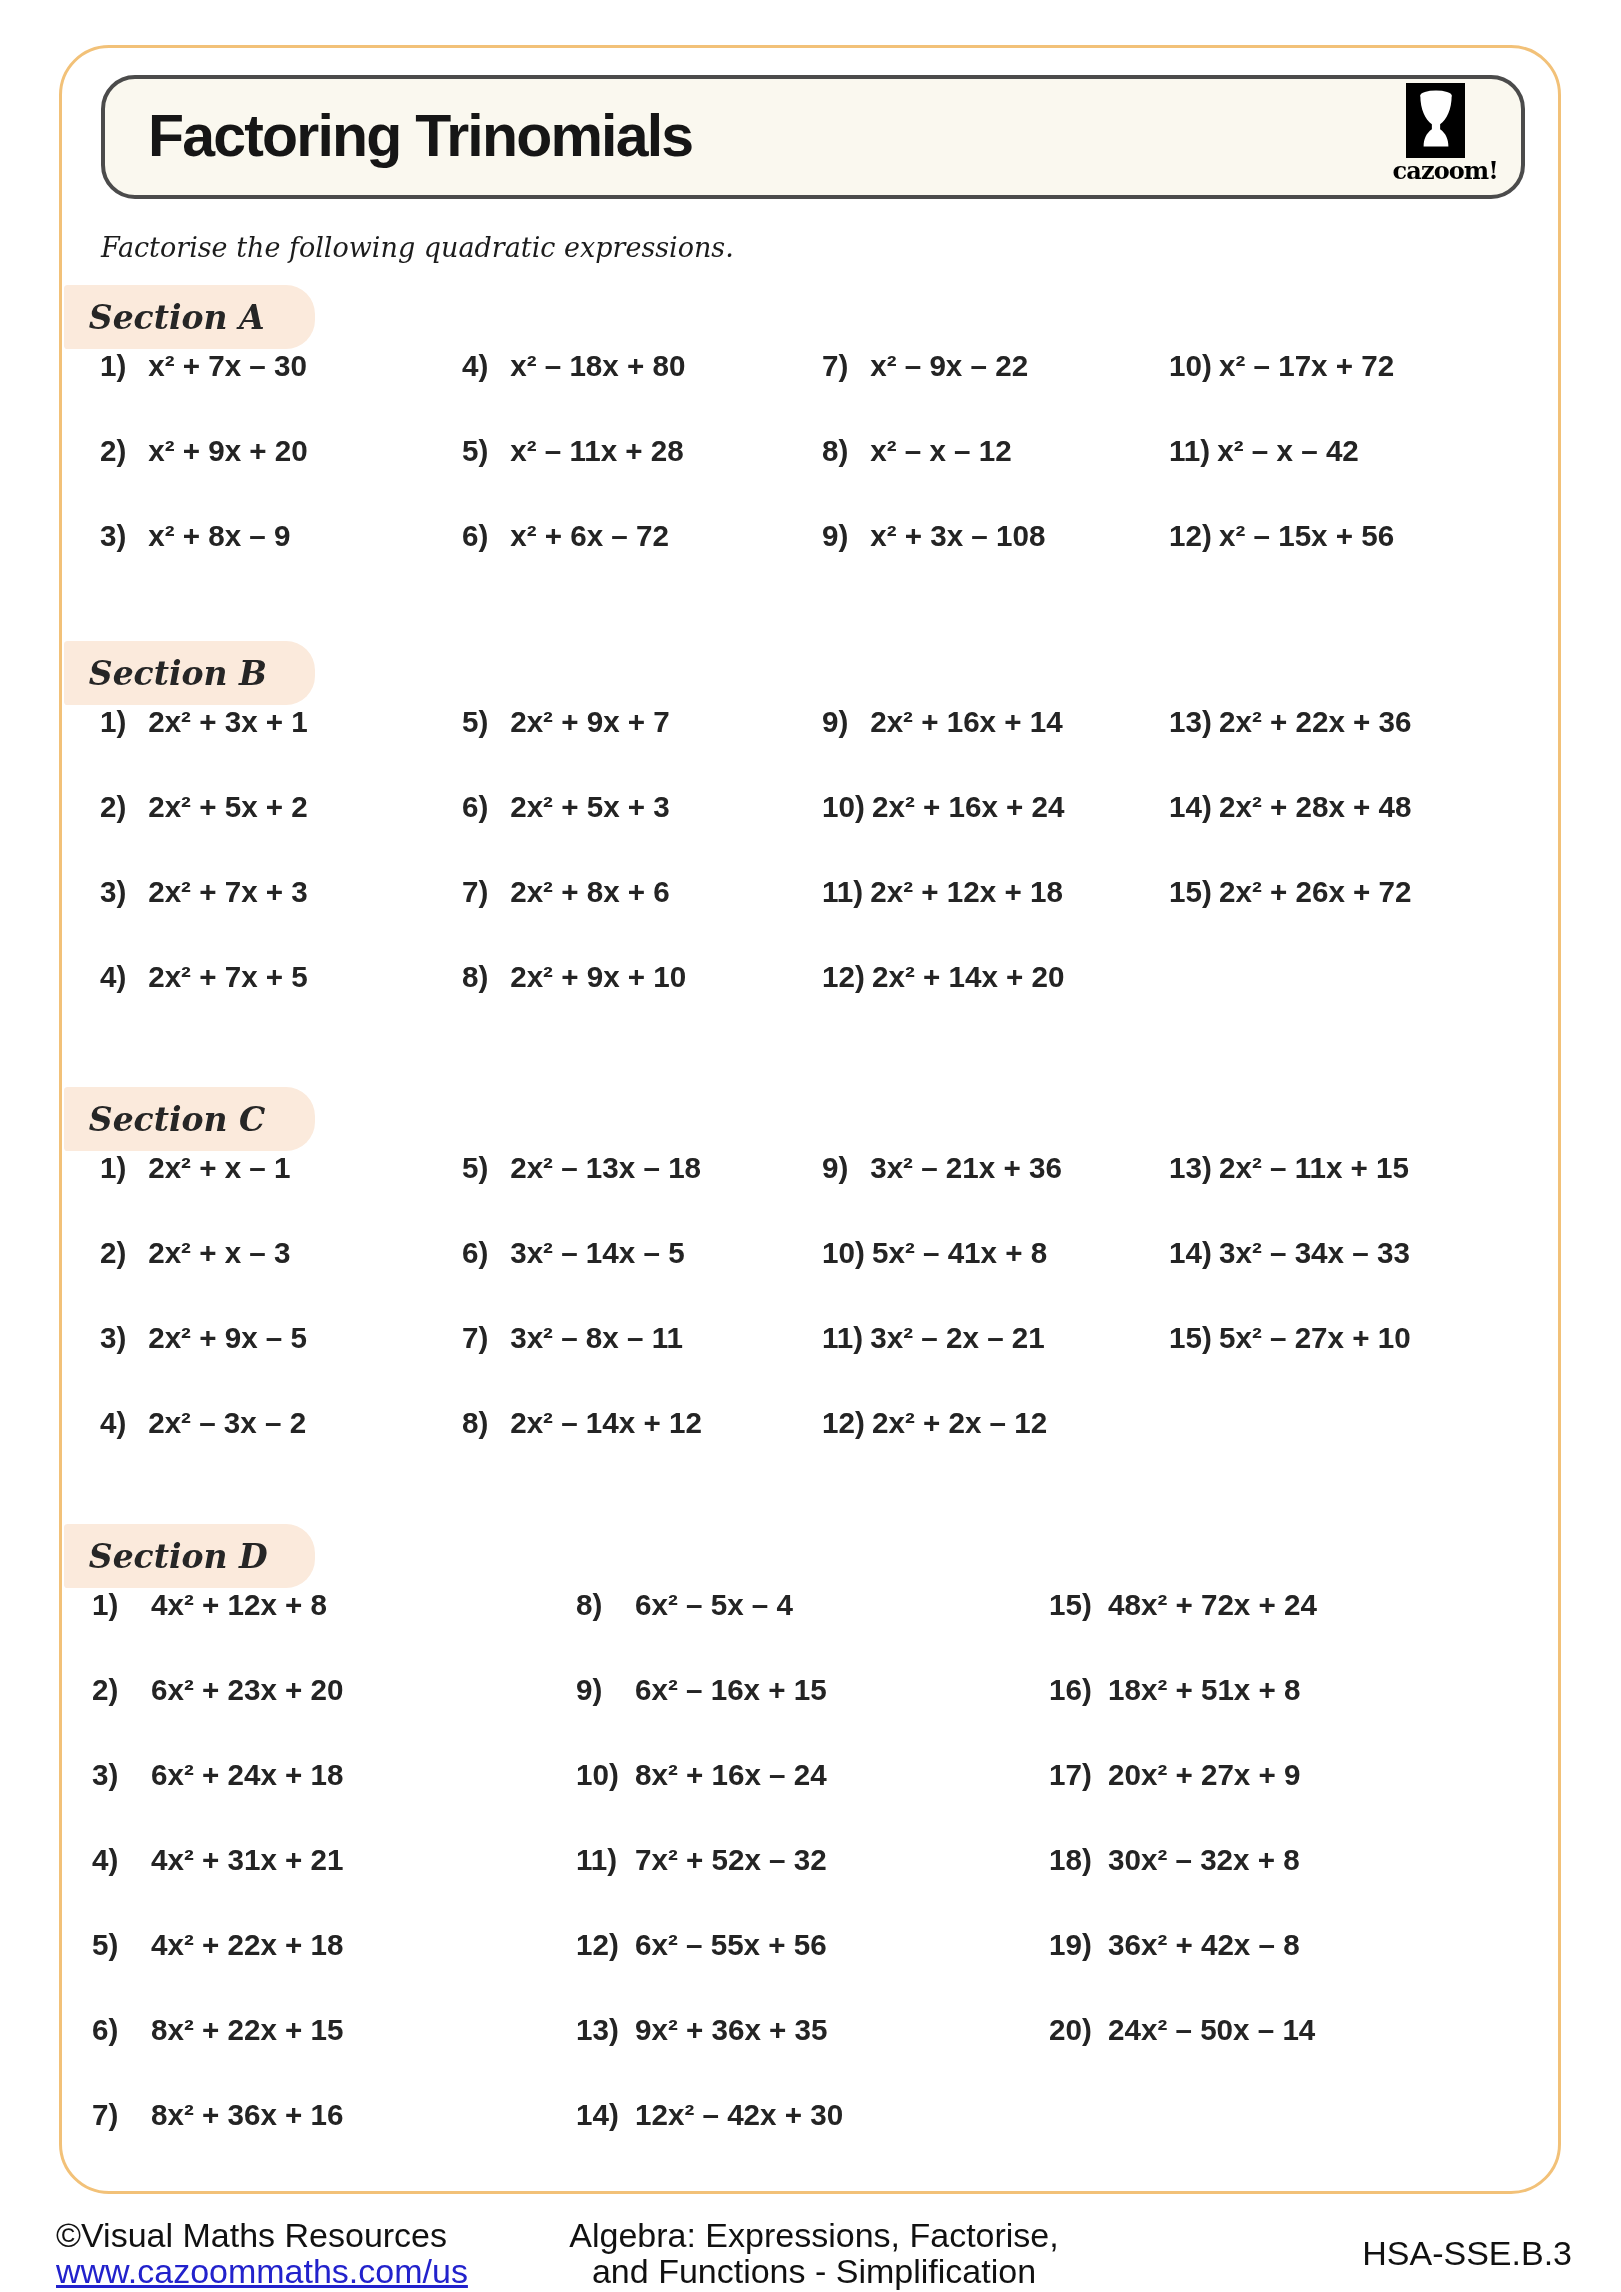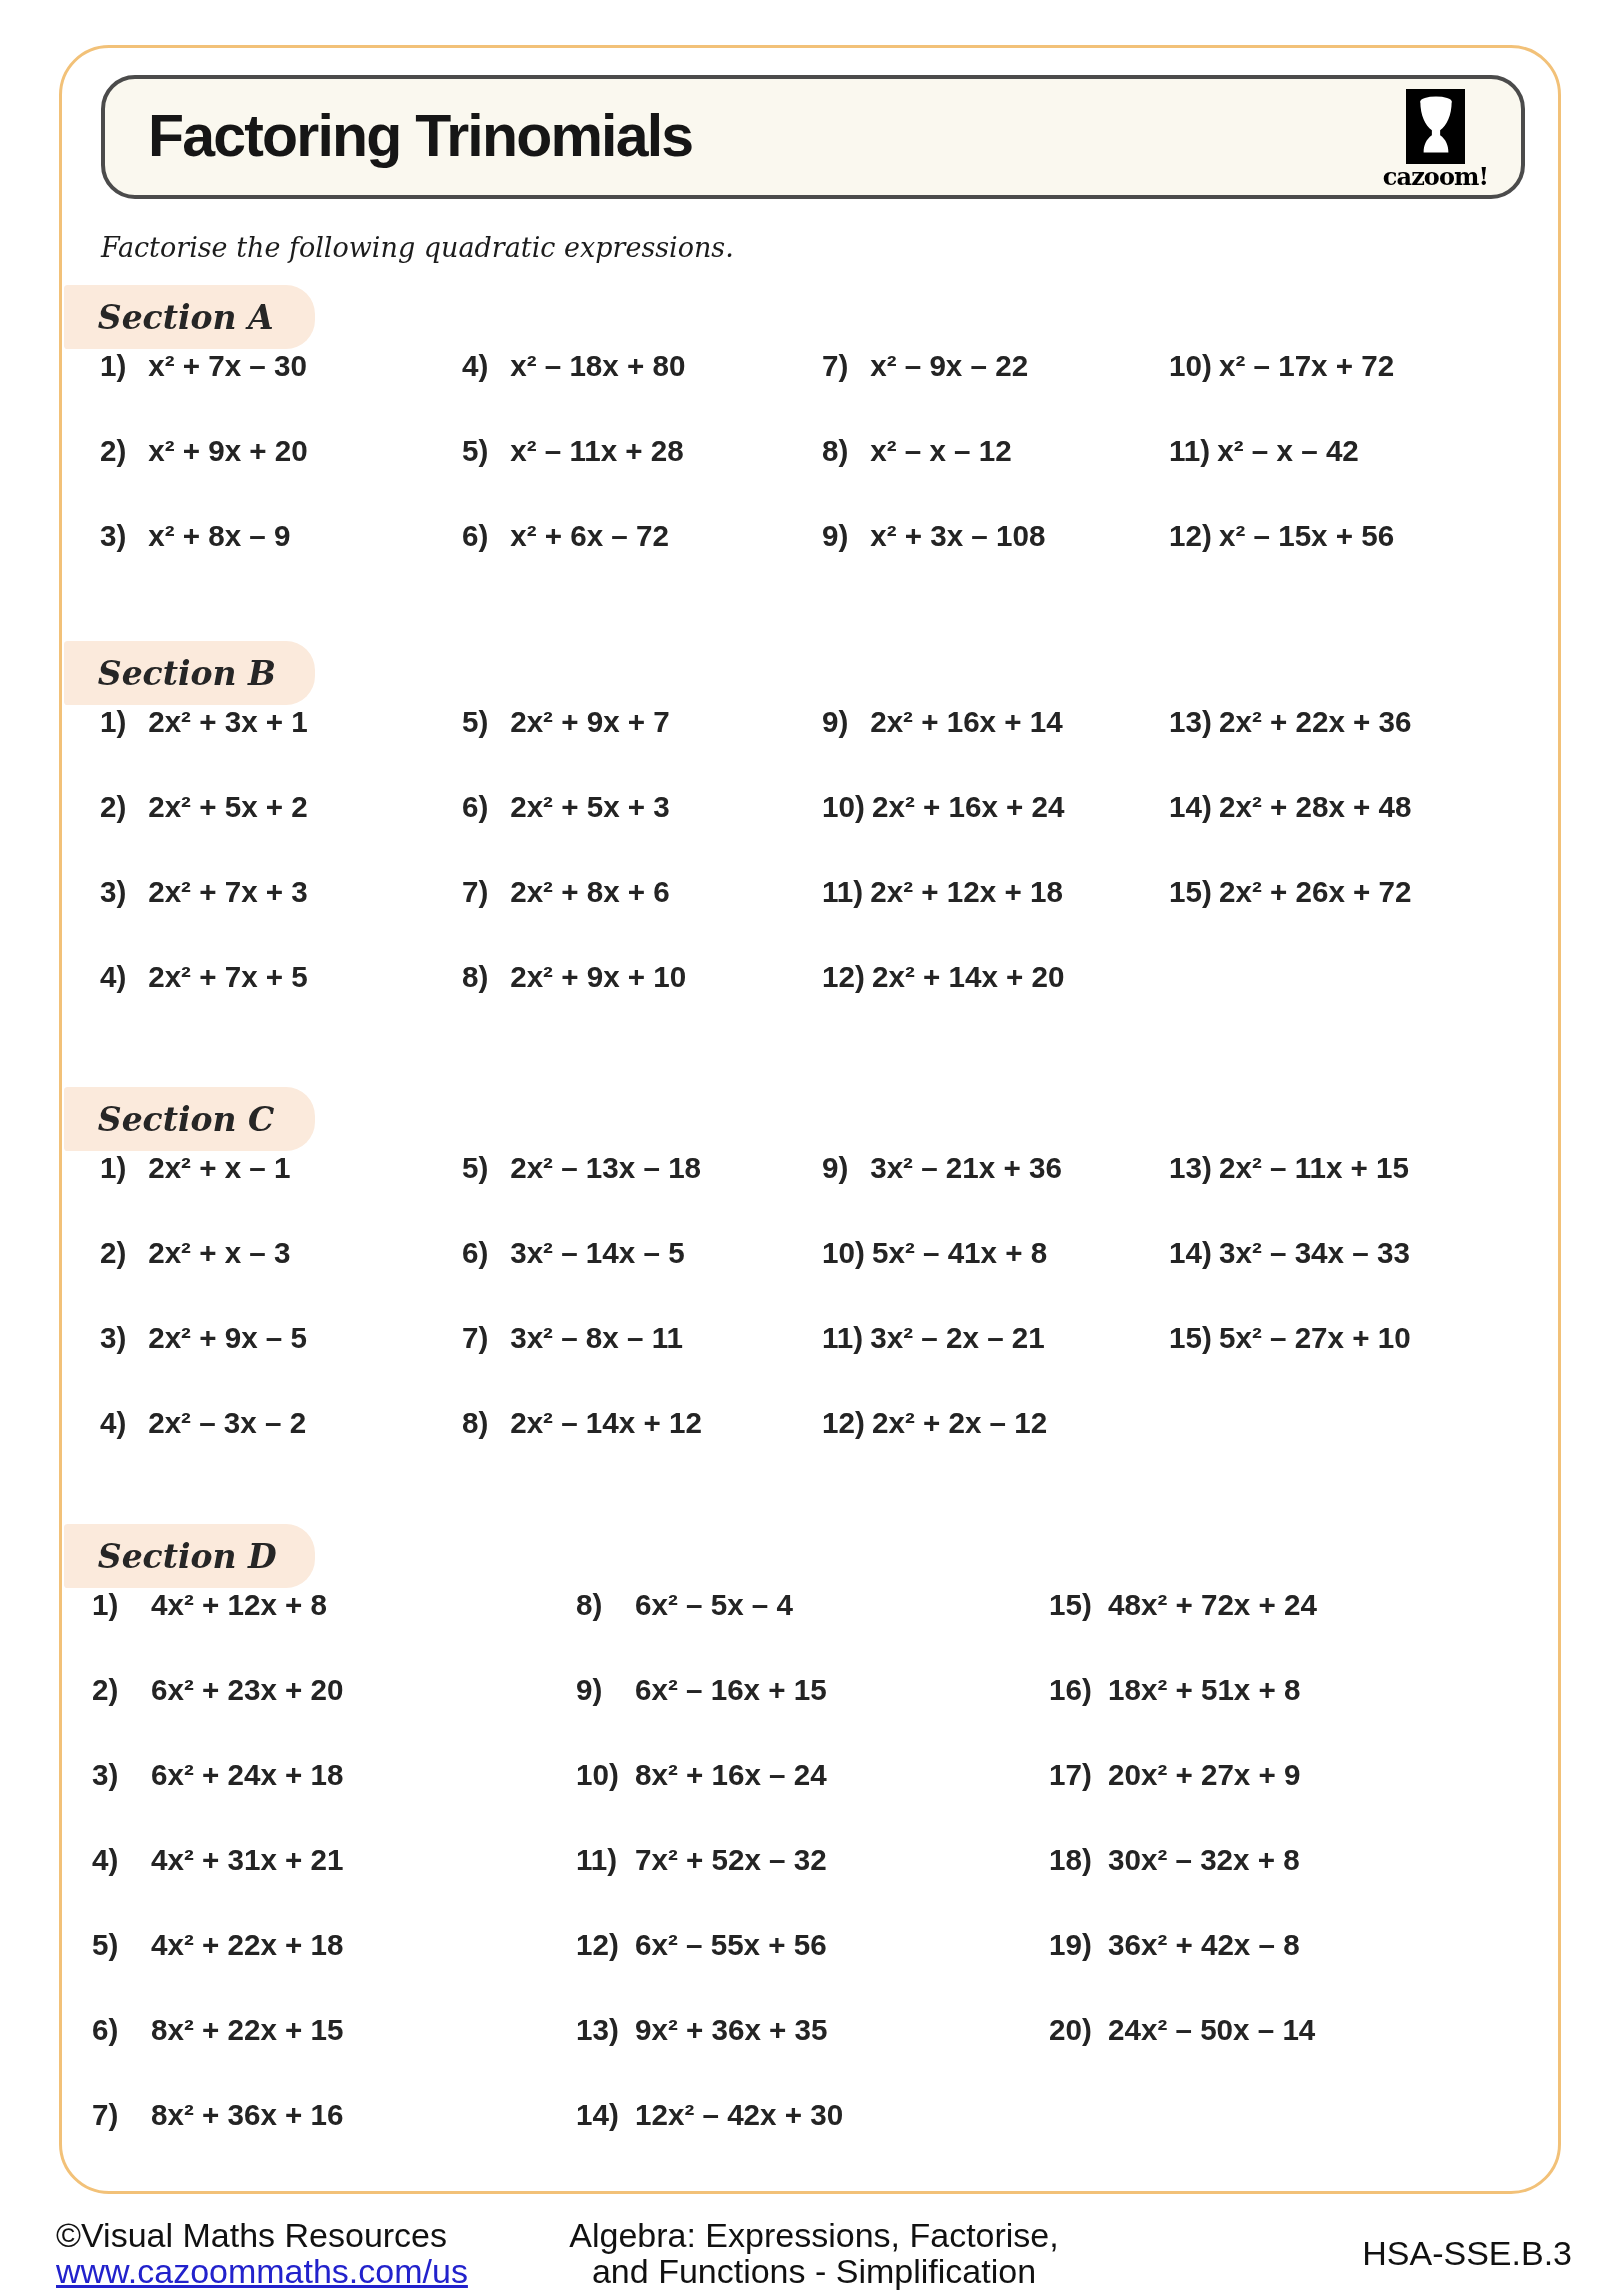--- a/index.html
+++ b/index.html
@@ -20,37 +20,37 @@
   .frame{position:absolute;left:59px;top:45px;width:1502px;height:2149px;
     border:3.6px solid var(--frame-border);border-radius:50px}
 
   
   .title-box{position:absolute;left:39px;top:27px;width:1424px;height:124px;
     background:var(--title-box-bg);border:4.5px solid var(--title-box-border);
     border-radius:34px}
   .title-box h1{position:absolute;left:43px;top:0;height:115px;line-height:115px;
     font-size:59px;font-weight:700;letter-spacing:-1.8px;color:#161616;
     font-family:"Liberation Sans",sans-serif}
-  .logo{position:absolute;right:23px;top:10px;width:125px;text-align:center}
+  .logo{position:absolute;right:23px;top:4px;width:125px;text-align:right}
   .logo-mark{width:59px;height:75px;background:#000;margin:0 auto;
     display:flex;align-items:center;justify-content:center}
   .logo-mark svg{width:50px;height:66px}
   .logo-text{font-family:"DejaVu Serif",serif;font-weight:800;font-size:24px;
     letter-spacing:-0.9px;color:#000;margin-top:-1.8px}
 
   
   .instruction{position:absolute;left:39px;top:184px;
     font-family:"DejaVu Serif",serif;font-style:italic;font-size:27px;color:#1c1c1c}
 
   
   .sec{position:absolute;left:0;width:100%}
   .sec-0{top:237px}.sec-1{top:593px}.sec-2{top:1039px}.sec-3{top:1476px}
   .section-pill{position:absolute;left:1.8px;top:0;height:64px;width:251px;
     background:var(--section-pill);border-radius:3.6px 29px 29px 3.6px;
-    display:flex;align-items:center;padding-left:34px}
+    display:flex;align-items:center;padding-left:25px}
   .section-label{font-family:"DejaVu Serif",serif;font-weight:700;font-style:italic;
     font-size:33px;color:#262626}
   .col{position:absolute;top:63px;width:367px}
   .four-col .col:nth-child(1){left:38px}
   .four-col .col:nth-child(2){left:400px}
   .four-col .col:nth-child(3){left:760px}
   .four-col .col:nth-child(4){left:1107px}
   .three-col .col:nth-child(1){left:30px}
   .three-col .col:nth-child(2){left:514px}
   .three-col .col:nth-child(3){left:987px}

